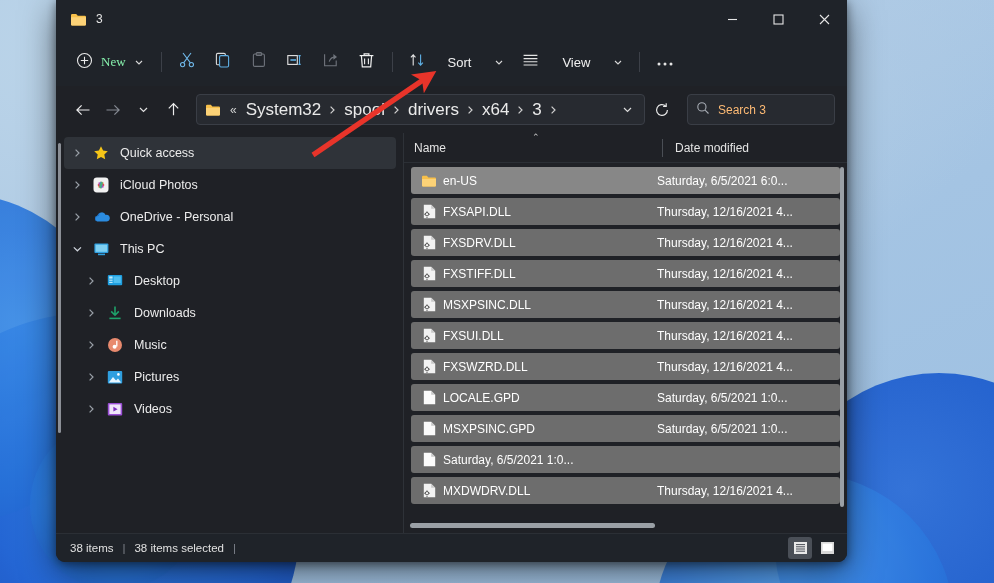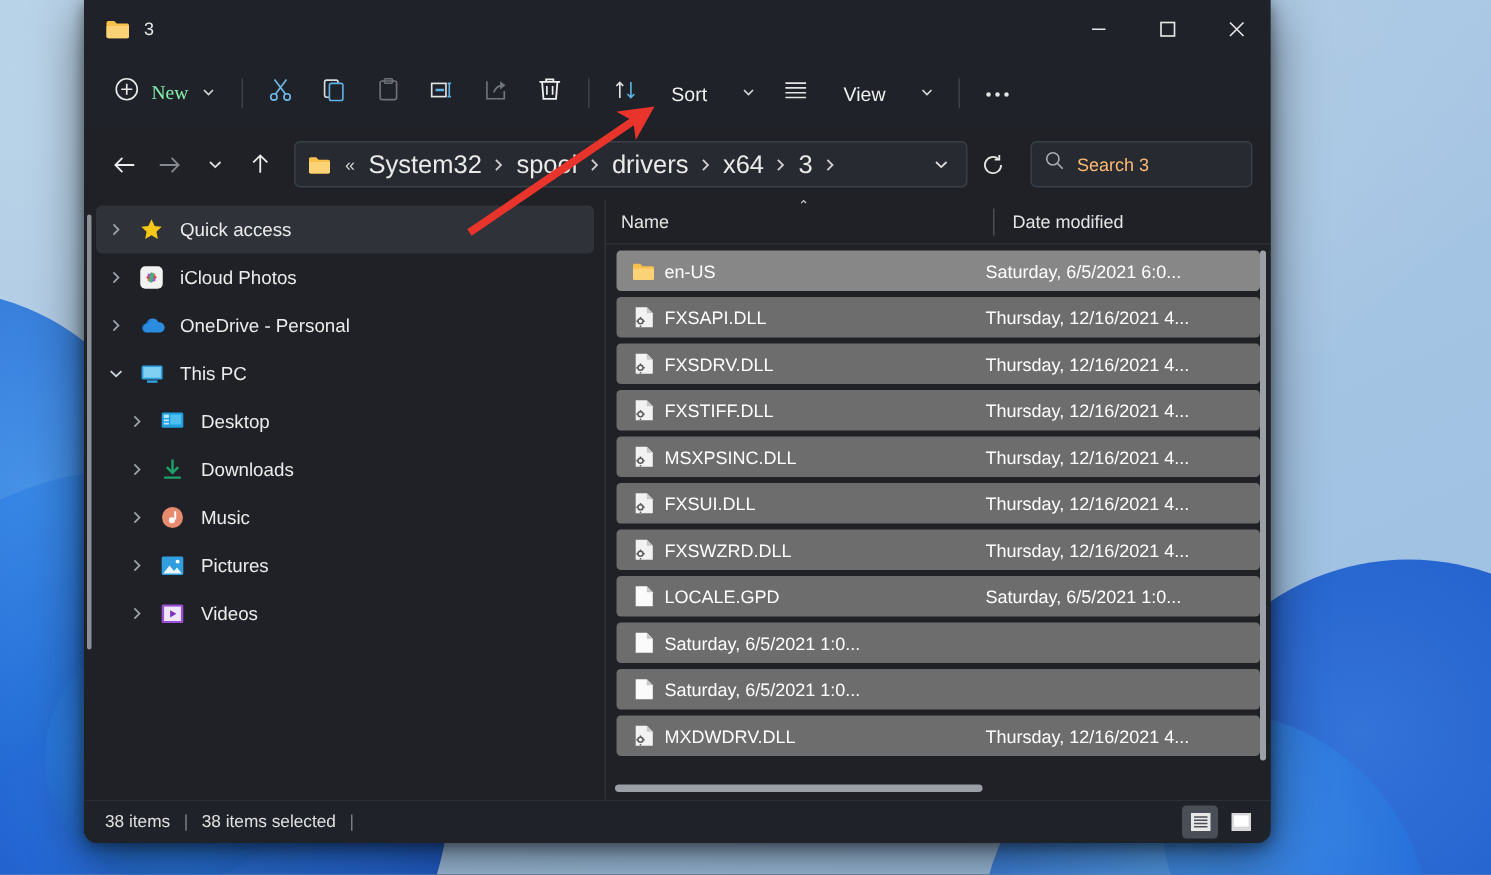--- a/index.html
+++ b/index.html
@@ -861,20 +861,21 @@
           <span class="fdate">Saturday, 6/5/2021 1:0...</span>
         </div>
 
         <div class="frow">
           <span class="fico">
             <svg width="13" height="15" viewBox="0 0 13 15">
               <path d="M0.8 0.8h7.4l4 4v9.4H0.8z" fill="#fbfbfb"></path>
               <path d="M8.2 0.8l4 4h-4z" fill="#c8c8c8"></path>
             </svg>
           </span>
+          <span class="fname">MSXPSINC.GPD</span>
           <span class="fdate">Saturday, 6/5/2021 1:0...</span>
         </div>
 
         <div class="frow">
           <span class="fico">
             <svg width="13" height="15" viewBox="0 0 13 15">
               <path d="M0.8 0.8h7.4l4 4v9.4H0.8z" fill="#fbfbfb"></path>
               <path d="M8.2 0.8l4 4h-4z" fill="#c8c8c8"></path>
             </svg>
           </span>

